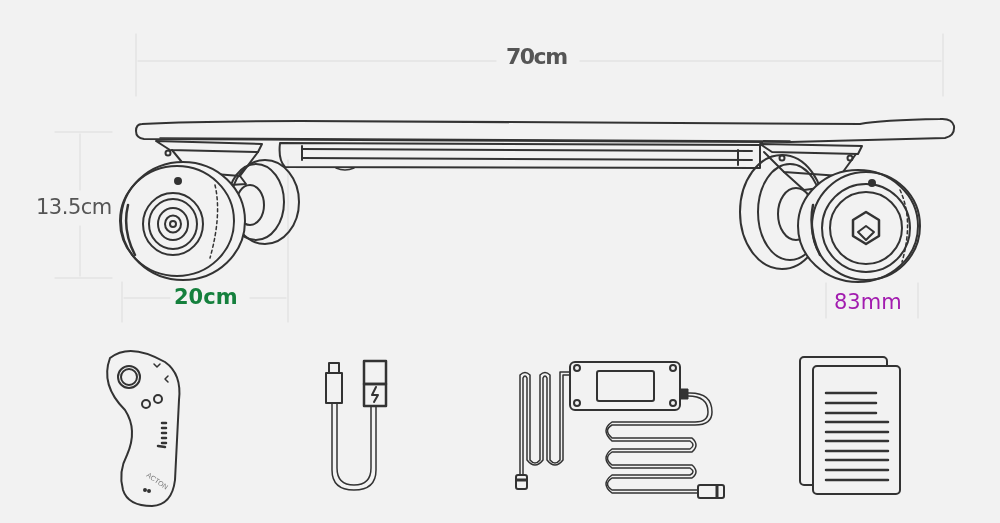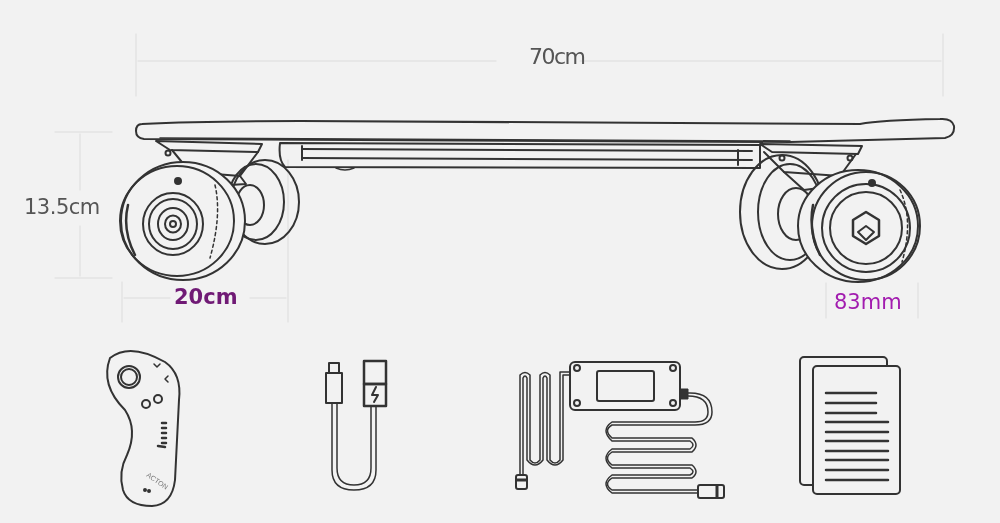--- a/index.html
+++ b/index.html
@@ -12,23 +12,23 @@
     .stage { position: absolute; left: 0; top: 0; width: 1000px; height: 523px; }
     svg.drawing { position: absolute; left: 0; top: 0; }
     .dim-label {
       position: absolute;
       color: #5e5e5e;
       font-family: "DejaVu Sans", sans-serif;
       font-weight: bold;
       white-space: nowrap;
       line-height: 1;
     }
-    .dim-label.length { left: 506px; top: 46px; font-size: 22px; letter-spacing: -1.5px; font-weight: normal; color: #555; margin-left: 23px; }
-    .dim-label.height { left: 24px; top: 197px; font-size: 21px; font-weight: normal; color: #555; letter-spacing: -0.5px; }
-    .dim-label.width { left: 174px; top: 287px; font-size: 21px; color: #701a75; }
+    .dim-label.length { left: 506px; top: 46px; font-size: 22px; letter-spacing: -1.5px; font-weight: bold; color: #555; }
+    .dim-label.height { left: 36px; top: 197px; font-size: 21px; font-weight: normal; color: #555; letter-spacing: -0.5px; }
+    .dim-label.width { left: 174px; top: 287px; font-size: 21px; color: #15803d; }
     .dim-label.wheel { left: 834px; top: 292px; font-size: 21px; font-weight: normal; color: #a21caf; }
     .hit { position: absolute; }
   </style>
 </head>
 <body>
 
 <div class="stage">
 
   <svg class="drawing" width="1000" height="523" viewBox="0 0 1000 523" fill="none" stroke="#333" stroke-width="2" stroke-linecap="round" stroke-linejoin="round">
 

